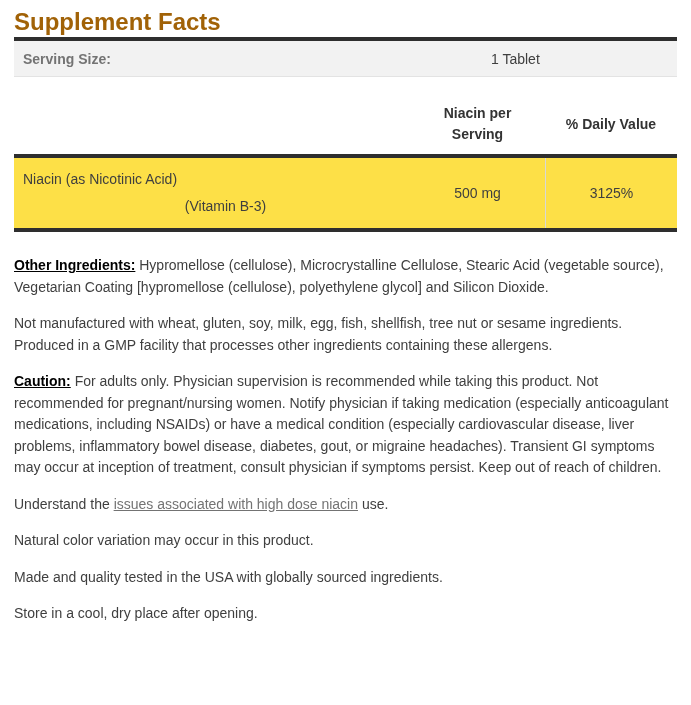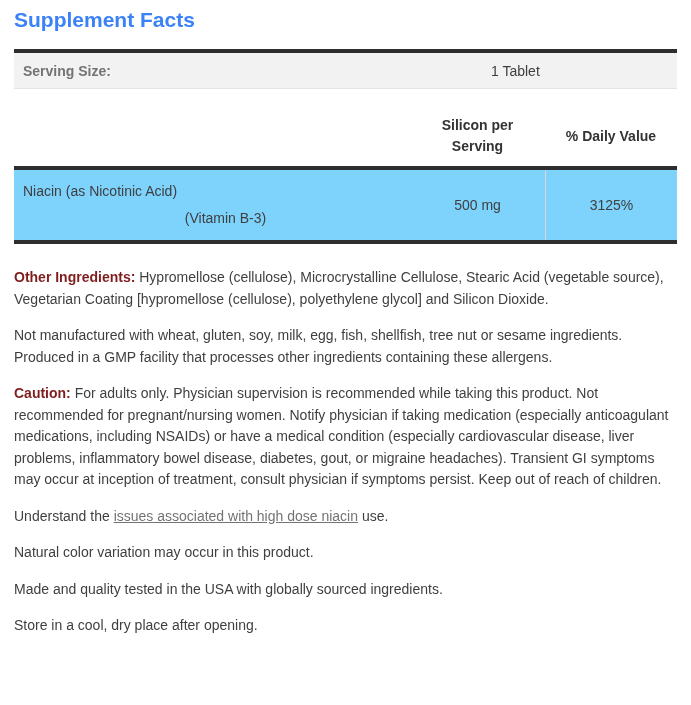--- a/index.html
+++ b/index.html
@@ -13,24 +13,24 @@
     font-family: "Liberation Sans", sans-serif;
     font-size: 14px;
     color: #3f3f3f;
     -webkit-font-smoothing: antialiased;
   }
   .page {
     box-sizing: border-box;
     padding: 8px 14px 10px 14px;
   }
   h1.title {
-    font-size: 21px;
+    font-size: 24px;
     font-weight: 700;
-    color: #3b82f6;
-    margin: 0 0 17px 0;
+    color: #a16207;
+    margin: 0 0 1px 0;
   }
 
   
   .serving-table {
     border-top: 4px solid #2e2e2e;
     border-bottom: 1px solid #e3e3e3;
   }
   .serving-row {
     display: flex;
     align-items: center;
@@ -65,21 +65,21 @@
     line-height: 21px;
   }
   .nutrient-header .amount-col { padding: 0 14px; }
   .nutrient-body {
     border-top: 4px solid #2e2e2e;
     border-bottom: 4px solid #2e2e2e;
   }
   .nutrient-row {
     display: flex;
     align-items: center;
-    background: #7dd3fc;
+    background: #fde047;
     min-height: 68px;
   }
   .nutrient-row .name-col {
     padding: 8px 0 8px 9px;
     line-height: 27px;
   }
   .nutrient-row .indent { padding-left: 18px; text-align: center; }
   .nutrient-row .dv-col {
     align-self: stretch;
     display: flex;
@@ -89,21 +89,22 @@
   }
 
   
   p.copy {
     margin: 15px 0 0 0;
     line-height: 21.5px;
   }
   p.copy.first { margin-top: 23px; }
   .bold-label {
     font-weight: 700;
-    color: #7f1d1d;
+    color: #000000;
+    text-decoration: underline;
   }
   a.inline-link {
     color: #737373;
     text-decoration: underline;
     cursor: pointer;
   }
 </style>
 </head>
 <body>
 
@@ -114,21 +115,21 @@
   <div class="serving-table">
     <div class="serving-row">
       <div class="serving-label">Serving Size:</div>
       <div class="serving-value">1 Tablet</div>
     </div>
   </div>
 
   <div class="nutrient-table">
     <div class="nutrient-header">
       <div class="name-col"></div>
-      <div class="amount-col">Silicon per Serving</div>
+      <div class="amount-col">Niacin per Serving</div>
       <div class="dv-col">% Daily Value</div>
     </div>
     <div class="nutrient-body">
       <div class="nutrient-row">
         <div class="name-col">
           <div>Niacin (as Nicotinic Acid)</div>
           <div class="indent">(Vitamin B-3)</div>
         </div>
         <div class="amount-col">500 mg</div>
         <div class="dv-col">3125%</div>

